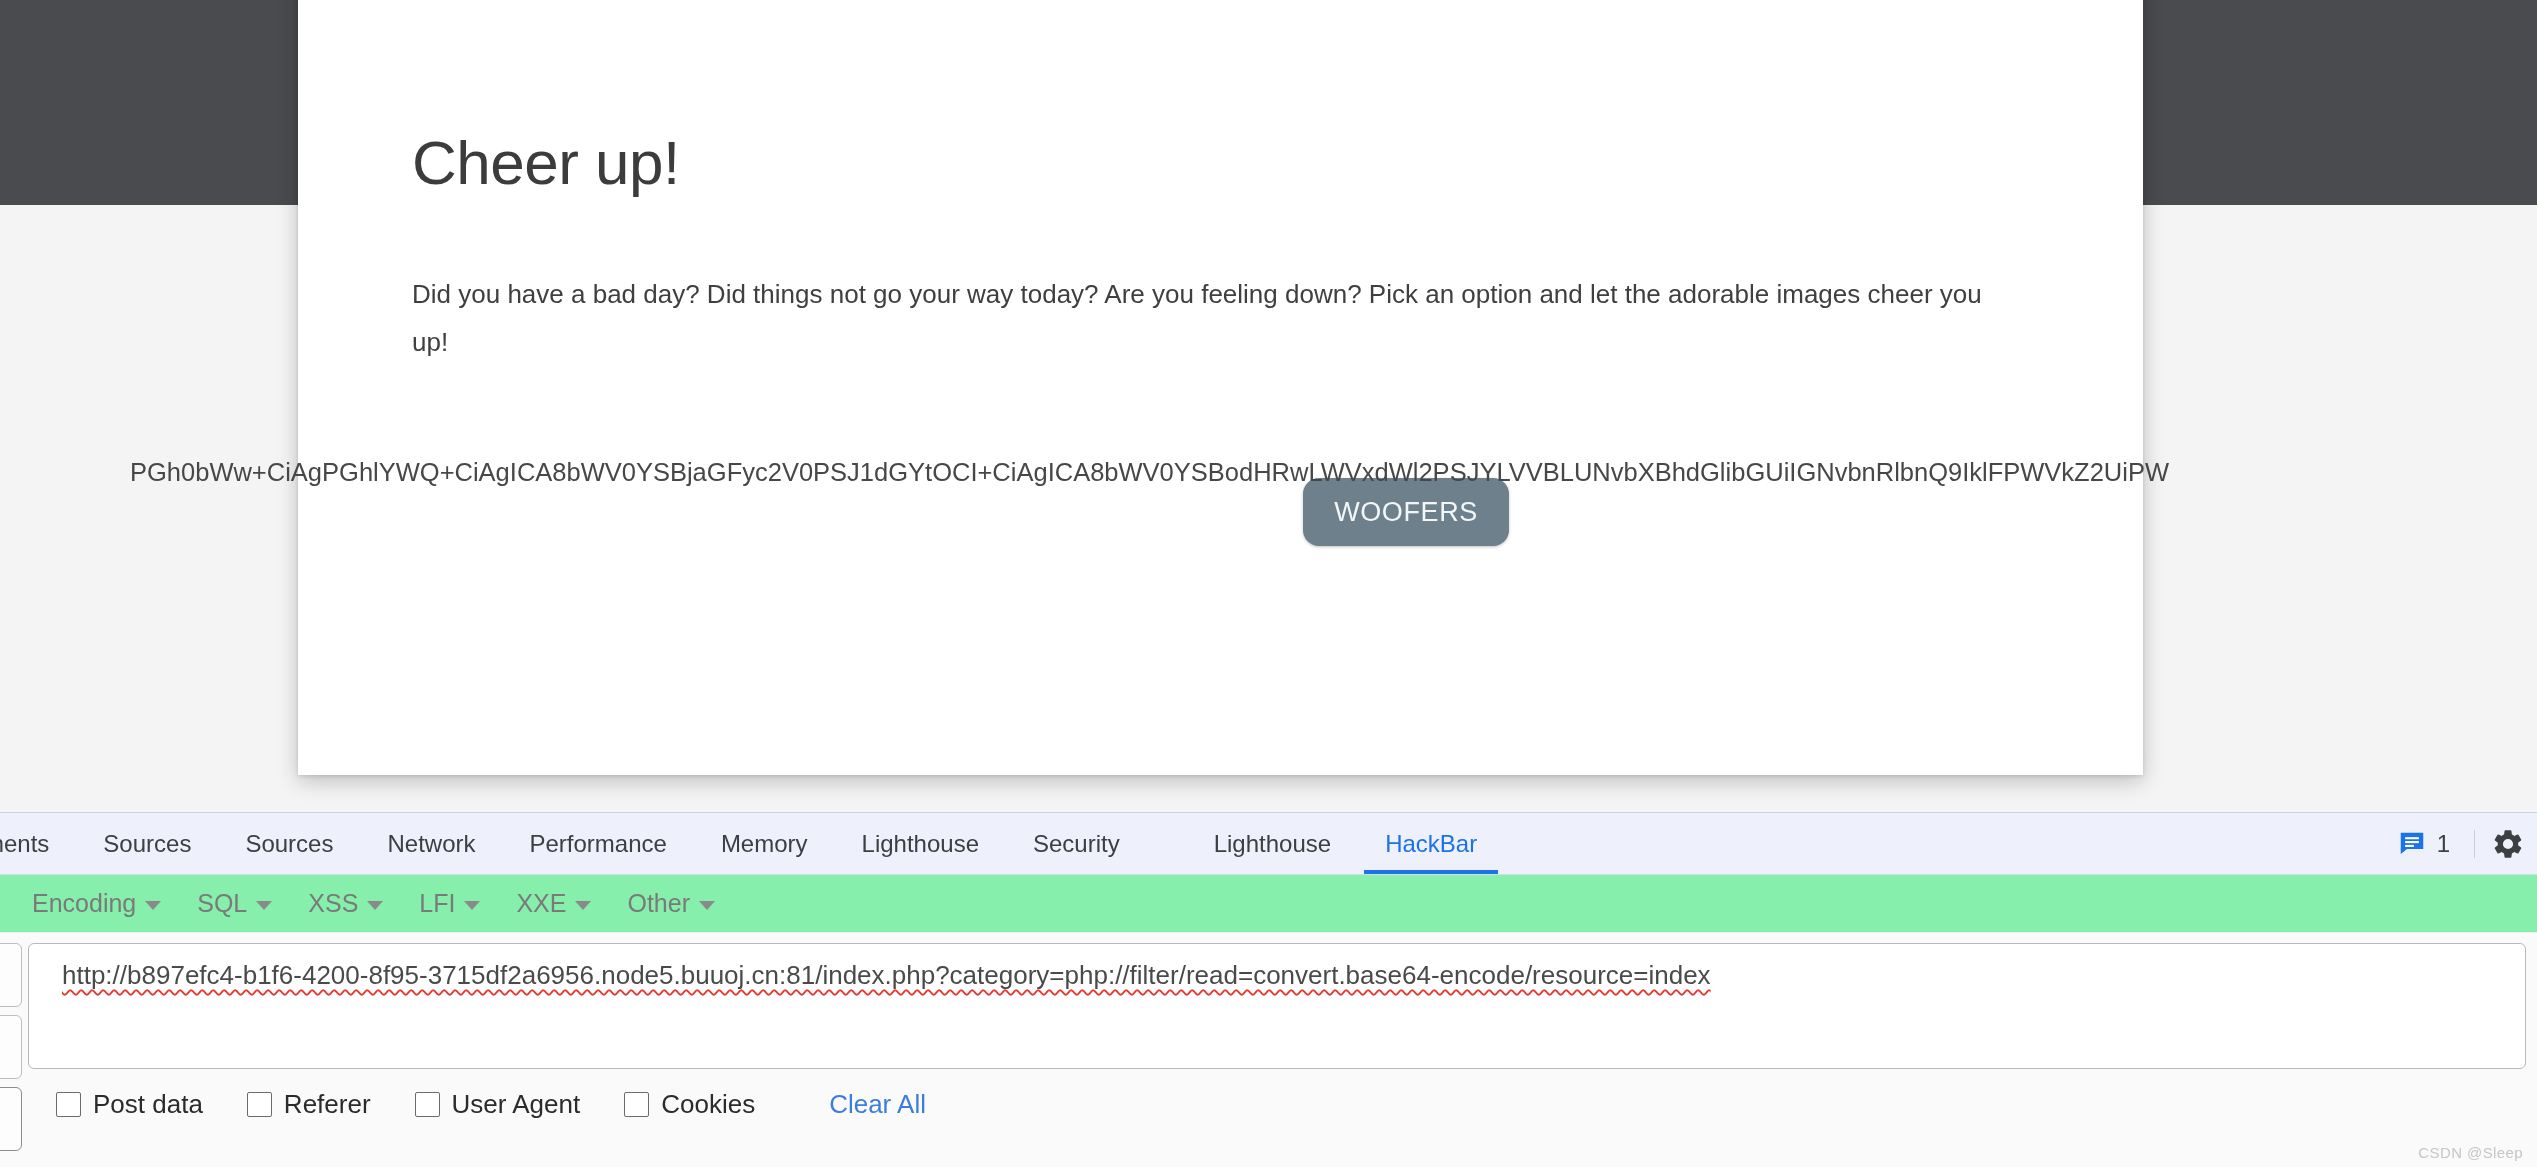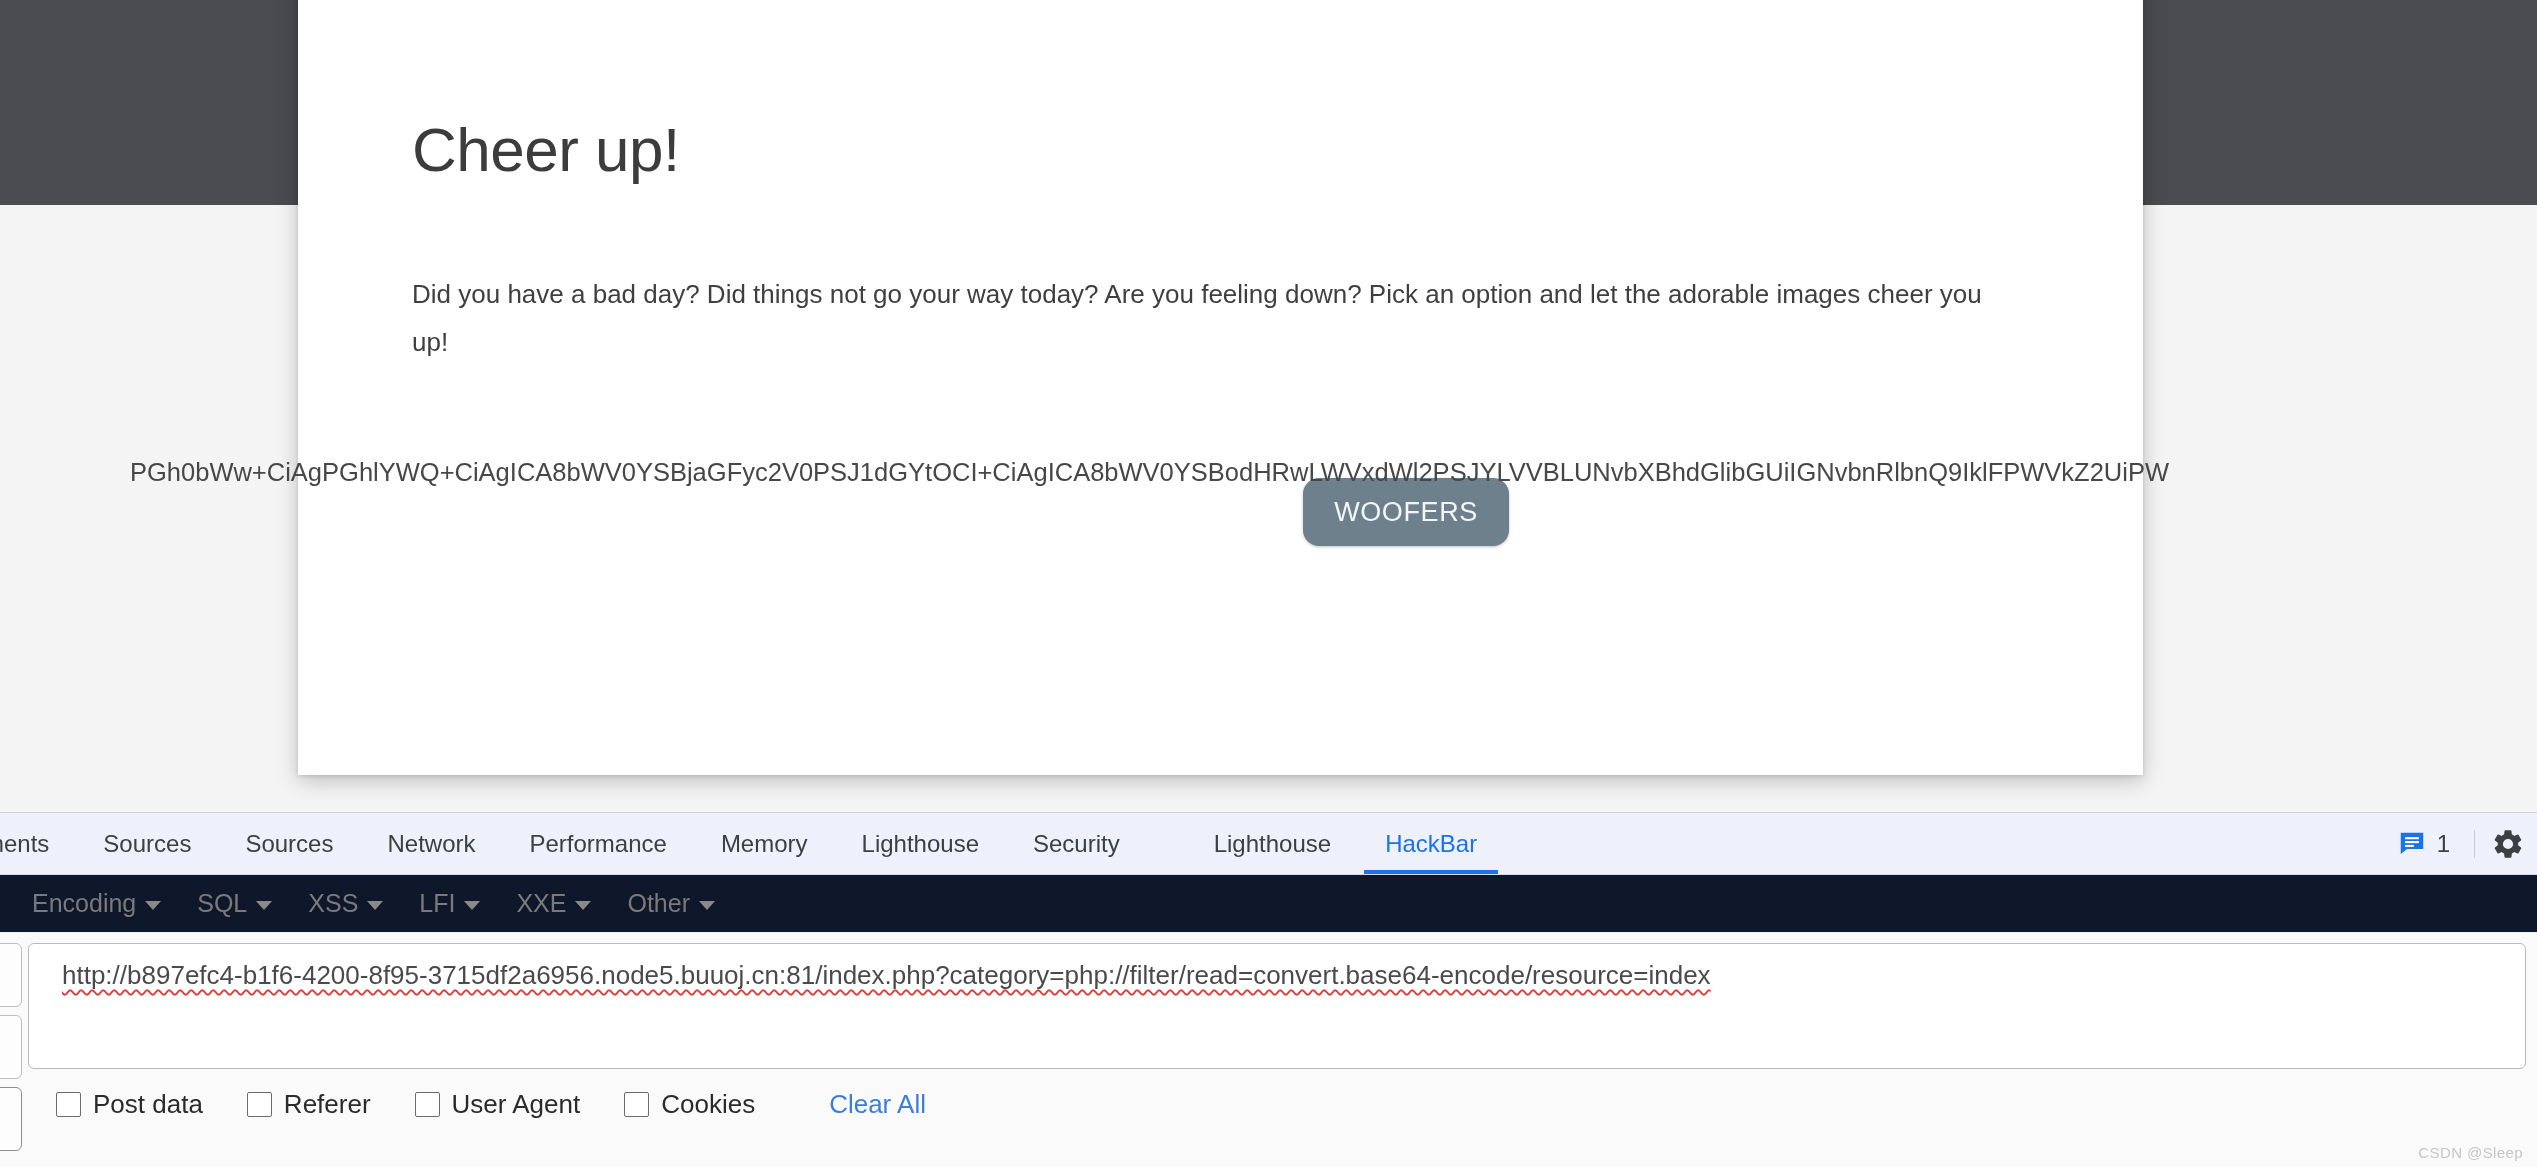--- a/index.html
+++ b/index.html
@@ -46,21 +46,21 @@
     height: 815px;
     background: #ffffff;
     box-shadow: 0 6px 20px rgba(0,0,0,0.22), 0 1px 4px rgba(0,0,0,0.12);
     overflow: visible;
     z-index: 5;
   }
 
   .cheer-title {
     position: absolute;
     left: 114px;
-    top: 156px;
+    top: 169px;
     font-size: 62px;
     font-weight: 400;
     color: #3c3c3c;
     letter-spacing: -0.5px;
     line-height: 1.1;
     white-space: nowrap;
   }
 
   .cheer-paragraph {
     position: absolute;
@@ -196,21 +196,21 @@
     height: 292px;
     background: #fafafa;
     overflow: hidden;
   }
 
   .hb-menubar {
     height: 58px;
     display: flex;
     align-items: center;
     padding-left: 14px;
-    background: #0f172a;
+    background: #86efac;
     border-bottom: 1px solid #eceff1;
     text-align: center;
   }
 
   .hb-menu {
     display: flex;
     align-items: center;
     gap: 9px;
     padding: 6px 18px;
     font-size: 25px;

